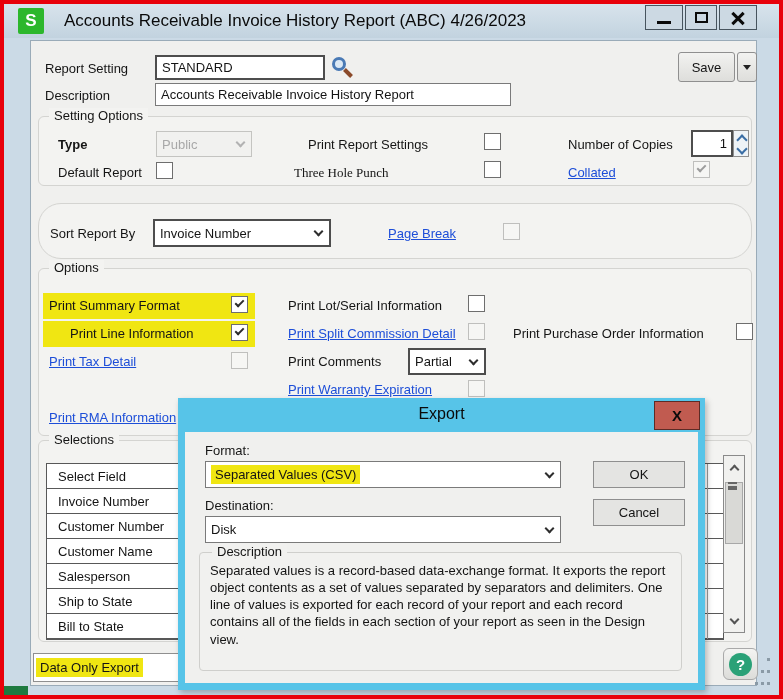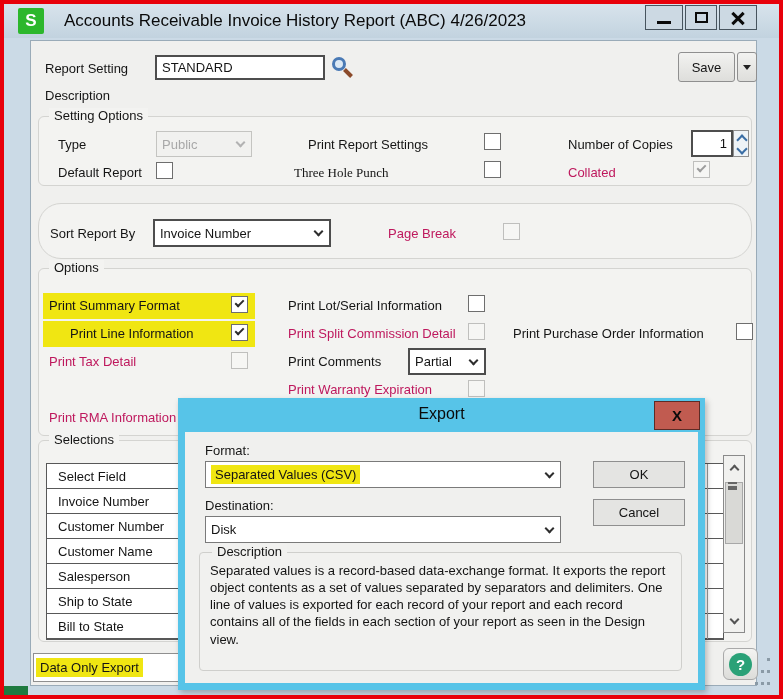--- a/index.html
+++ b/index.html
@@ -24,21 +24,21 @@
   .ic-x{position:relative;width:16px;height:16px;}
   .ic-x::before,.ic-x::after{content:"";position:absolute;left:0;top:7px;width:16px;height:3px;background:#0a0a0a;}
   .ic-x::before{transform:rotate(45deg);} .ic-x::after{transform:rotate(-45deg);}
   .main-panel{position:absolute;left:26px;top:36px;width:727px;height:646px;background:#f0f0ee;border:1px solid #9aabb8;}
   .green-sliver{position:absolute;left:0;top:682px;width:24px;height:9px;background:#1e7a40;}
   .grip{position:absolute;left:751px;top:654px;width:16px;height:30px;}
   .grip i{position:absolute;width:3px;height:3px;background:#8a9aa6;}
 
   
   .lbl{position:absolute;white-space:nowrap;color:#151515;}
-  .lbl.dis{color:#be185d;}
+  .lbl.dis{color:#1d4ed8;text-decoration:underline;}
   .group{position:absolute;border:1px solid #d4d4d1;border-radius:6px;background:#f3f3f1;}
   .legend{position:absolute;top:-9px;background:#f3f3f1;padding:0 5px;white-space:nowrap;}
   .field{position:absolute;background:#fff;border:1px solid #7a7a7a;display:flex;align-items:center;padding-left:5px;overflow:hidden;white-space:nowrap;}
   .field.strong{border:2px solid #4d4d4d;}
   .combo{position:absolute;background:#fff;border:1px solid #7a7a7a;display:flex;align-items:center;padding-left:5px;padding-right:18px;overflow:hidden;white-space:nowrap;}
   .combo.strong{border:2px solid #4d4d4d;}
   .combo.dis{border-color:#c4c4c1;background:#f1f1ef;color:#a8a8a8;}
   .chev{position:absolute;right:7px;top:50%;width:7px;height:7px;border-right:2px solid #2e2e2e;border-bottom:2px solid #2e2e2e;transform:translateY(-72%) rotate(45deg);}
   .combo.dis .chev{border-color:#b2b2b2;}
   .cb{position:absolute;width:17px;height:17px;background:#fff;border:1px solid #6e6e6e;}
@@ -123,24 +123,25 @@
   <div style="position:absolute;left:327px;top:52px;width:22px;height:22px;">
     <span class="mag" style="left:1px;top:1px;"></span>
     <span class="mag-handle" style="left:12px;top:15px;"></span>
   </div>
   <div class="btn" style="left:674px;top:48px;width:57px;height:30px;background:linear-gradient(#f2f2f0,#dededb);border-radius:3px;">Save</div>
   <div class="btn save-drop" style="left:733px;top:48px;width:20px;height:30px;background:linear-gradient(#f2f2f0,#dededb);border-radius:3px;">
       <span class="tri"></span>
     </div>
 
   <div class="lbl" style="left:41px;top:84px;">Description</div>
+  <div class="field" style="left:151px;top:79px;width:356px;height:23px;">Accounts Receivable Invoice History Report</div>
 
   <div class="group" style="left:34px;top:112px;width:714px;height:70px;">
     <div class="legend" style="left:10px;">Setting Options</div>
-    <div class="lbl" style="left:19px;top:20px;">Type</div>
+    <div class="lbl" style="left:19px;top:20px;font-weight:bold;">Type</div>
     <div class="combo dis" style="left:117px;top:14px;width:96px;height:26px;">
       <span>Public</span>
         <span class="chev"></span>
     </div>
     <div class="lbl" style="left:269px;top:20px;">Print Report Settings</div>
     <div class="cb" style="left:445px;top:16px;"></div>
     <div class="lbl" style="left:529px;top:20px;">Number of Copies</div>
     <div class="field strong" style="left:652px;top:13px;width:42px;height:27px;justify-content:flex-end;padding-right:4px;padding-left:0;">1</div>
     <div class="spin" style="left:694px;top:13px;">
       <span class="up"></span>

